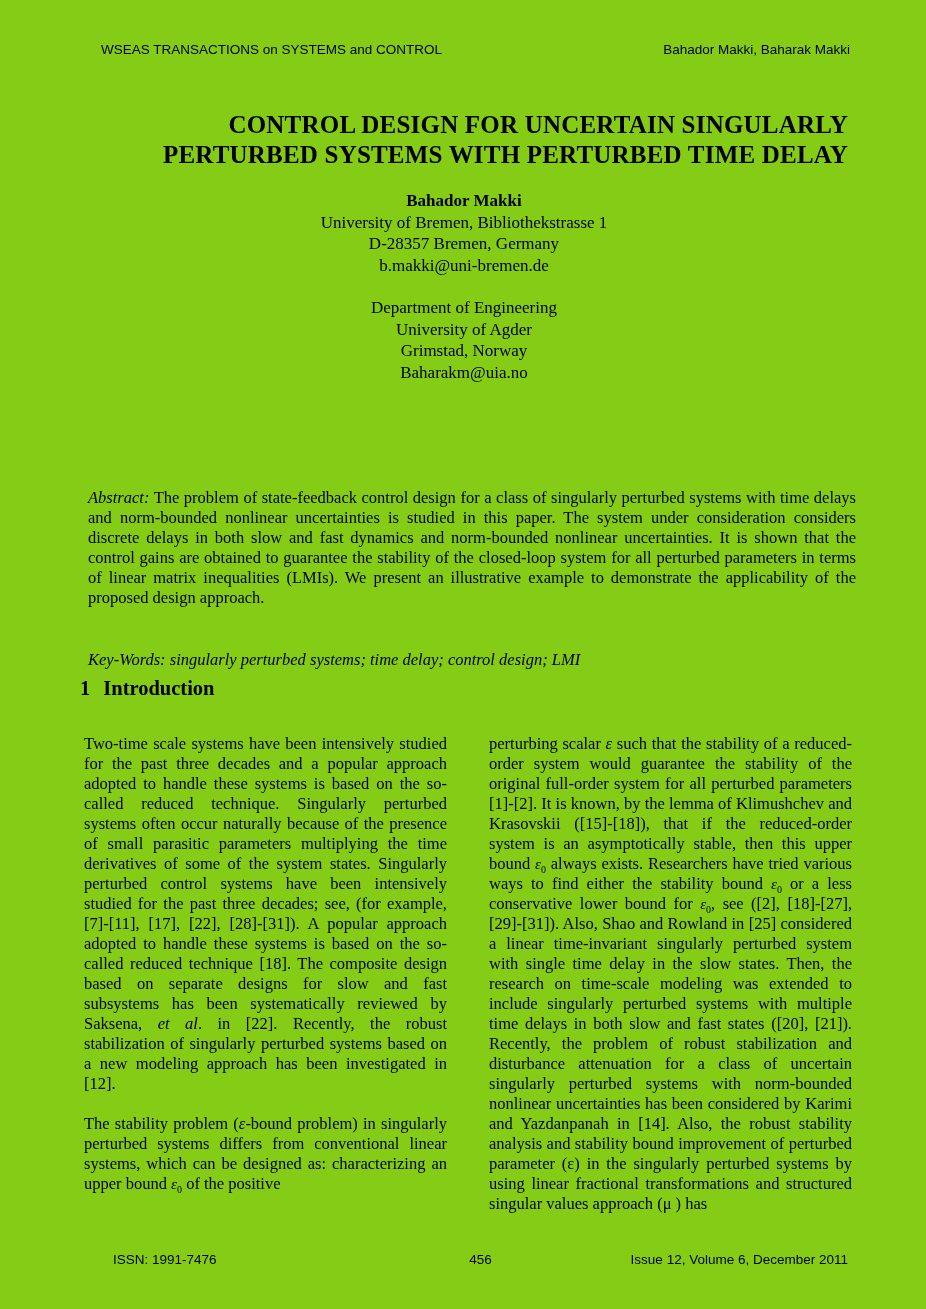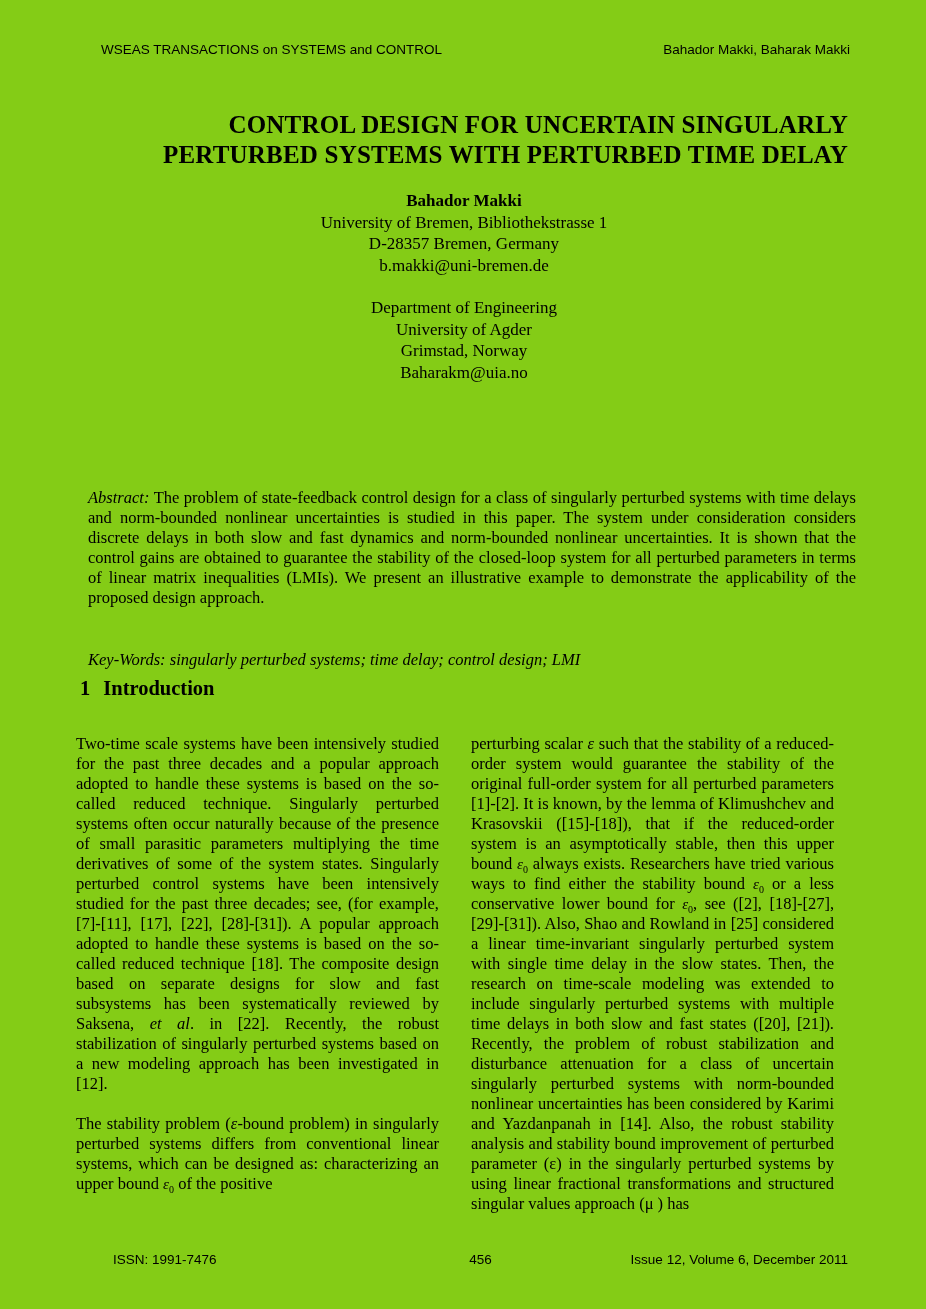--- a/index.html
+++ b/index.html
@@ -81,24 +81,24 @@
     font-size: 20.5px;
     font-weight: bold;
     line-height: 24px;
   }
   .section-heading .sec-num {
     margin-right: 13px;
   }
   .columns {
     position: absolute;
     top: 734px;
-    left: 76px;
+    left: 84px;
     width: 768px;
     display: flex;
-    gap: 32px;
+    gap: 42px;
   }
   .col {
     width: 363px;
     font-size: 16.5px;
     line-height: 20px;
     text-align: justify;
   }
   .col p {
     margin: 0;
   }

